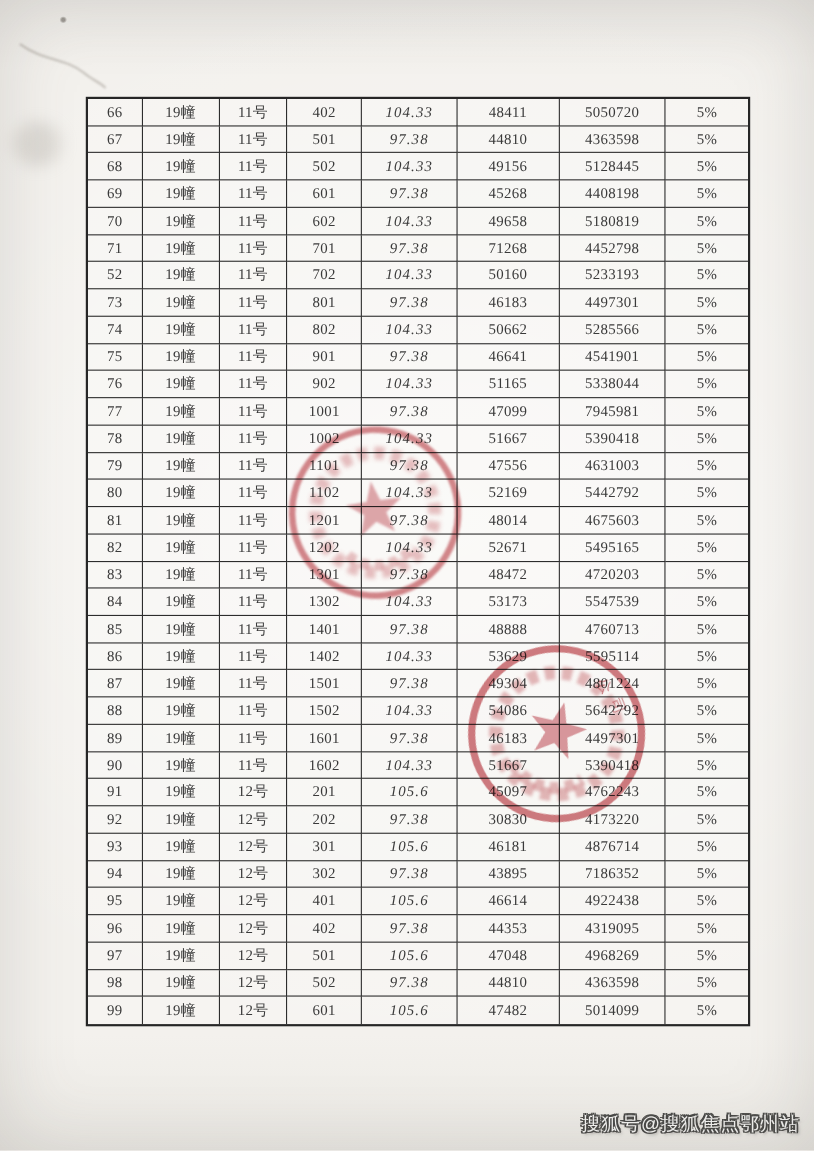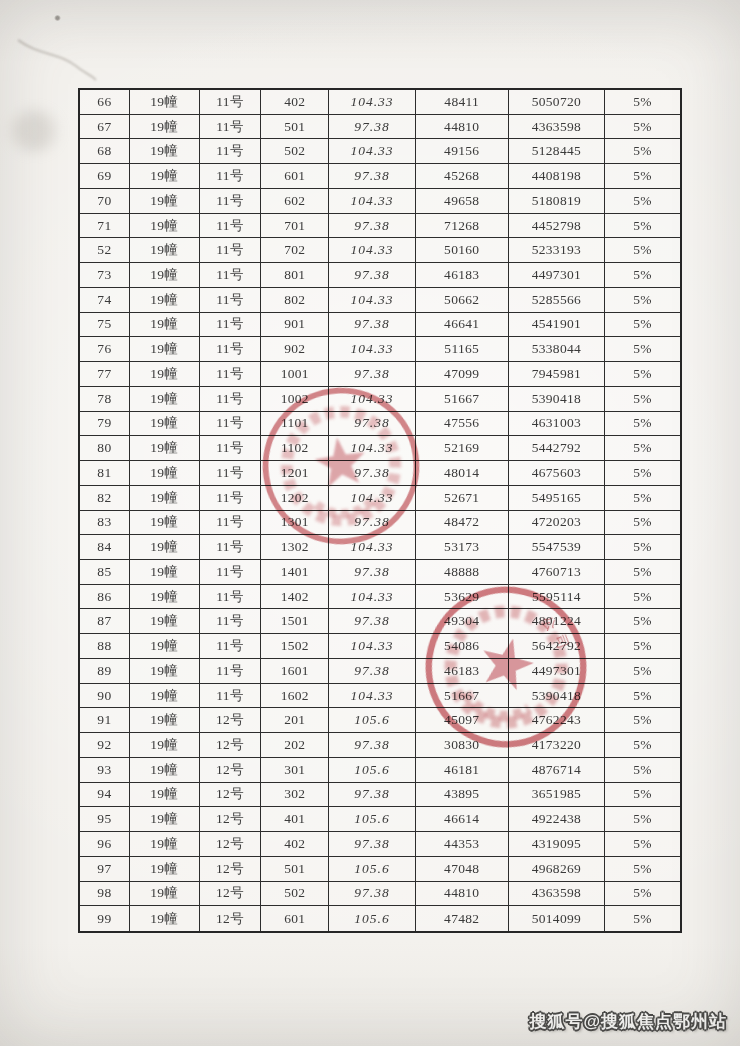--- a/index.html
+++ b/index.html
@@ -49,21 +49,21 @@
 
   
   .seal{position:absolute;mix-blend-mode:multiply;opacity:.9;pointer-events:none;}
   .seal-1{left:256px;top:381px;width:170px;height:170px;transform:rotate(-8deg);}
   .seal-2{left:419px;top:580px;width:174px;height:174px;transform:rotate(14deg);}
 
   
   .watermark{
     position:absolute;right:13px;bottom:13px;
     font-family:"Liberation Sans","DejaVu Sans",sans-serif;
-    font-size:17px;font-weight:700;letter-spacing:1px;color:#f5f5f3;
+    font-size:17px;font-weight:400;letter-spacing:1px;color:#f5f5f3;
     text-shadow:
       -1.4px -1.4px 0 #4a4a48, 1.4px -1.4px 0 #4a4a48,
       -1.4px 1.4px 0 #4a4a48, 1.4px 1.4px 0 #4a4a48,
       0 -1.6px 0 #4a4a48, 0 1.6px 0 #4a4a48,
       -1.6px 0 0 #4a4a48, 1.6px 0 0 #4a4a48,
       2px 2px 3px rgba(70,68,64,.55);
     filter:blur(.2px);
   }
 </style>
 </head>
@@ -99,21 +99,21 @@
       <div class="tr"><div class="td col0">84</div><div class="td col1">19幢</div><div class="td col2">11号</div><div class="td col3">1302</div><div class="td col4">104.33</div><div class="td col5">53173</div><div class="td col6">5547539</div><div class="td col7">5%</div></div>
       <div class="tr"><div class="td col0">85</div><div class="td col1">19幢</div><div class="td col2">11号</div><div class="td col3">1401</div><div class="td col4">97.38</div><div class="td col5">48888</div><div class="td col6">4760713</div><div class="td col7">5%</div></div>
       <div class="tr"><div class="td col0">86</div><div class="td col1">19幢</div><div class="td col2">11号</div><div class="td col3">1402</div><div class="td col4">104.33</div><div class="td col5">53629</div><div class="td col6">5595114</div><div class="td col7">5%</div></div>
       <div class="tr"><div class="td col0">87</div><div class="td col1">19幢</div><div class="td col2">11号</div><div class="td col3">1501</div><div class="td col4">97.38</div><div class="td col5">49304</div><div class="td col6">4801224</div><div class="td col7">5%</div></div>
       <div class="tr"><div class="td col0">88</div><div class="td col1">19幢</div><div class="td col2">11号</div><div class="td col3">1502</div><div class="td col4">104.33</div><div class="td col5">54086</div><div class="td col6">5642792</div><div class="td col7">5%</div></div>
       <div class="tr"><div class="td col0">89</div><div class="td col1">19幢</div><div class="td col2">11号</div><div class="td col3">1601</div><div class="td col4">97.38</div><div class="td col5">46183</div><div class="td col6">4497301</div><div class="td col7">5%</div></div>
       <div class="tr"><div class="td col0">90</div><div class="td col1">19幢</div><div class="td col2">11号</div><div class="td col3">1602</div><div class="td col4">104.33</div><div class="td col5">51667</div><div class="td col6">5390418</div><div class="td col7">5%</div></div>
       <div class="tr"><div class="td col0">91</div><div class="td col1">19幢</div><div class="td col2">12号</div><div class="td col3">201</div><div class="td col4">105.6</div><div class="td col5">45097</div><div class="td col6">4762243</div><div class="td col7">5%</div></div>
       <div class="tr"><div class="td col0">92</div><div class="td col1">19幢</div><div class="td col2">12号</div><div class="td col3">202</div><div class="td col4">97.38</div><div class="td col5">30830</div><div class="td col6">4173220</div><div class="td col7">5%</div></div>
       <div class="tr"><div class="td col0">93</div><div class="td col1">19幢</div><div class="td col2">12号</div><div class="td col3">301</div><div class="td col4">105.6</div><div class="td col5">46181</div><div class="td col6">4876714</div><div class="td col7">5%</div></div>
-      <div class="tr"><div class="td col0">94</div><div class="td col1">19幢</div><div class="td col2">12号</div><div class="td col3">302</div><div class="td col4">97.38</div><div class="td col5">43895</div><div class="td col6">3651985</div><div class="td col7">5%</div></div>
+      <div class="tr"><div class="td col0">94</div><div class="td col1">19幢</div><div class="td col2">12号</div><div class="td col3">302</div><div class="td col4">97.38</div><div class="td col5">43895</div><div class="td col6">7186352</div><div class="td col7">5%</div></div>
       <div class="tr"><div class="td col0">95</div><div class="td col1">19幢</div><div class="td col2">12号</div><div class="td col3">401</div><div class="td col4">105.6</div><div class="td col5">46614</div><div class="td col6">4922438</div><div class="td col7">5%</div></div>
       <div class="tr"><div class="td col0">96</div><div class="td col1">19幢</div><div class="td col2">12号</div><div class="td col3">402</div><div class="td col4">97.38</div><div class="td col5">44353</div><div class="td col6">4319095</div><div class="td col7">5%</div></div>
       <div class="tr"><div class="td col0">97</div><div class="td col1">19幢</div><div class="td col2">12号</div><div class="td col3">501</div><div class="td col4">105.6</div><div class="td col5">47048</div><div class="td col6">4968269</div><div class="td col7">5%</div></div>
       <div class="tr"><div class="td col0">98</div><div class="td col1">19幢</div><div class="td col2">12号</div><div class="td col3">502</div><div class="td col4">97.38</div><div class="td col5">44810</div><div class="td col6">4363598</div><div class="td col7">5%</div></div>
       <div class="tr"><div class="td col0">99</div><div class="td col1">19幢</div><div class="td col2">12号</div><div class="td col3">601</div><div class="td col4">105.6</div><div class="td col5">47482</div><div class="td col6">5014099</div><div class="td col7">5%</div></div>
     </div>
 
   <svg class="seal seal-1" viewBox="0 0 160 160">
     <defs>
         <path id="arc1" d="M 28 80 A 52 52 0 0 1 132 80" fill="none"></path>

